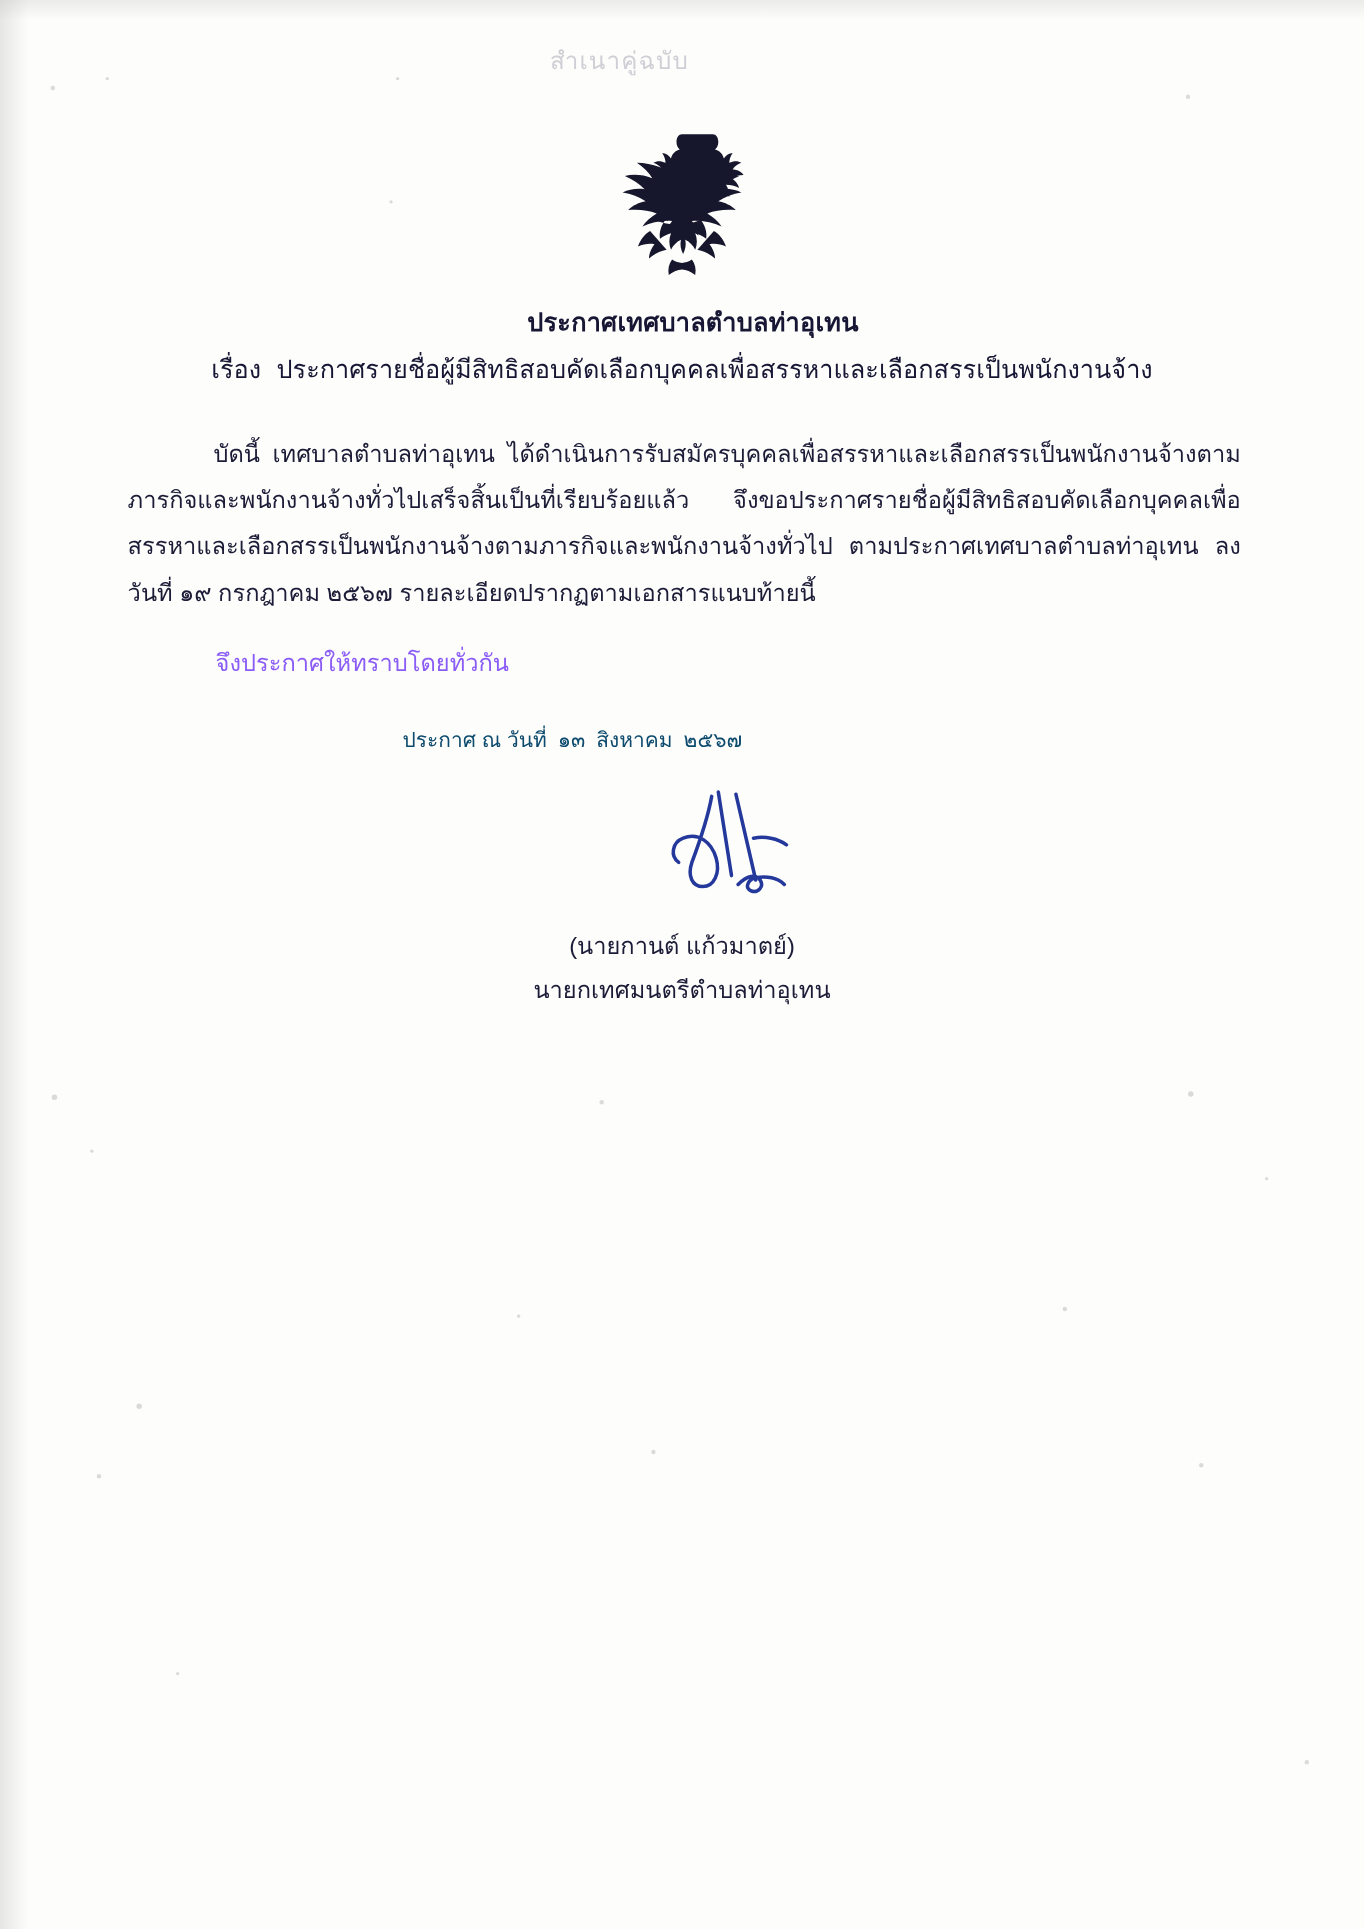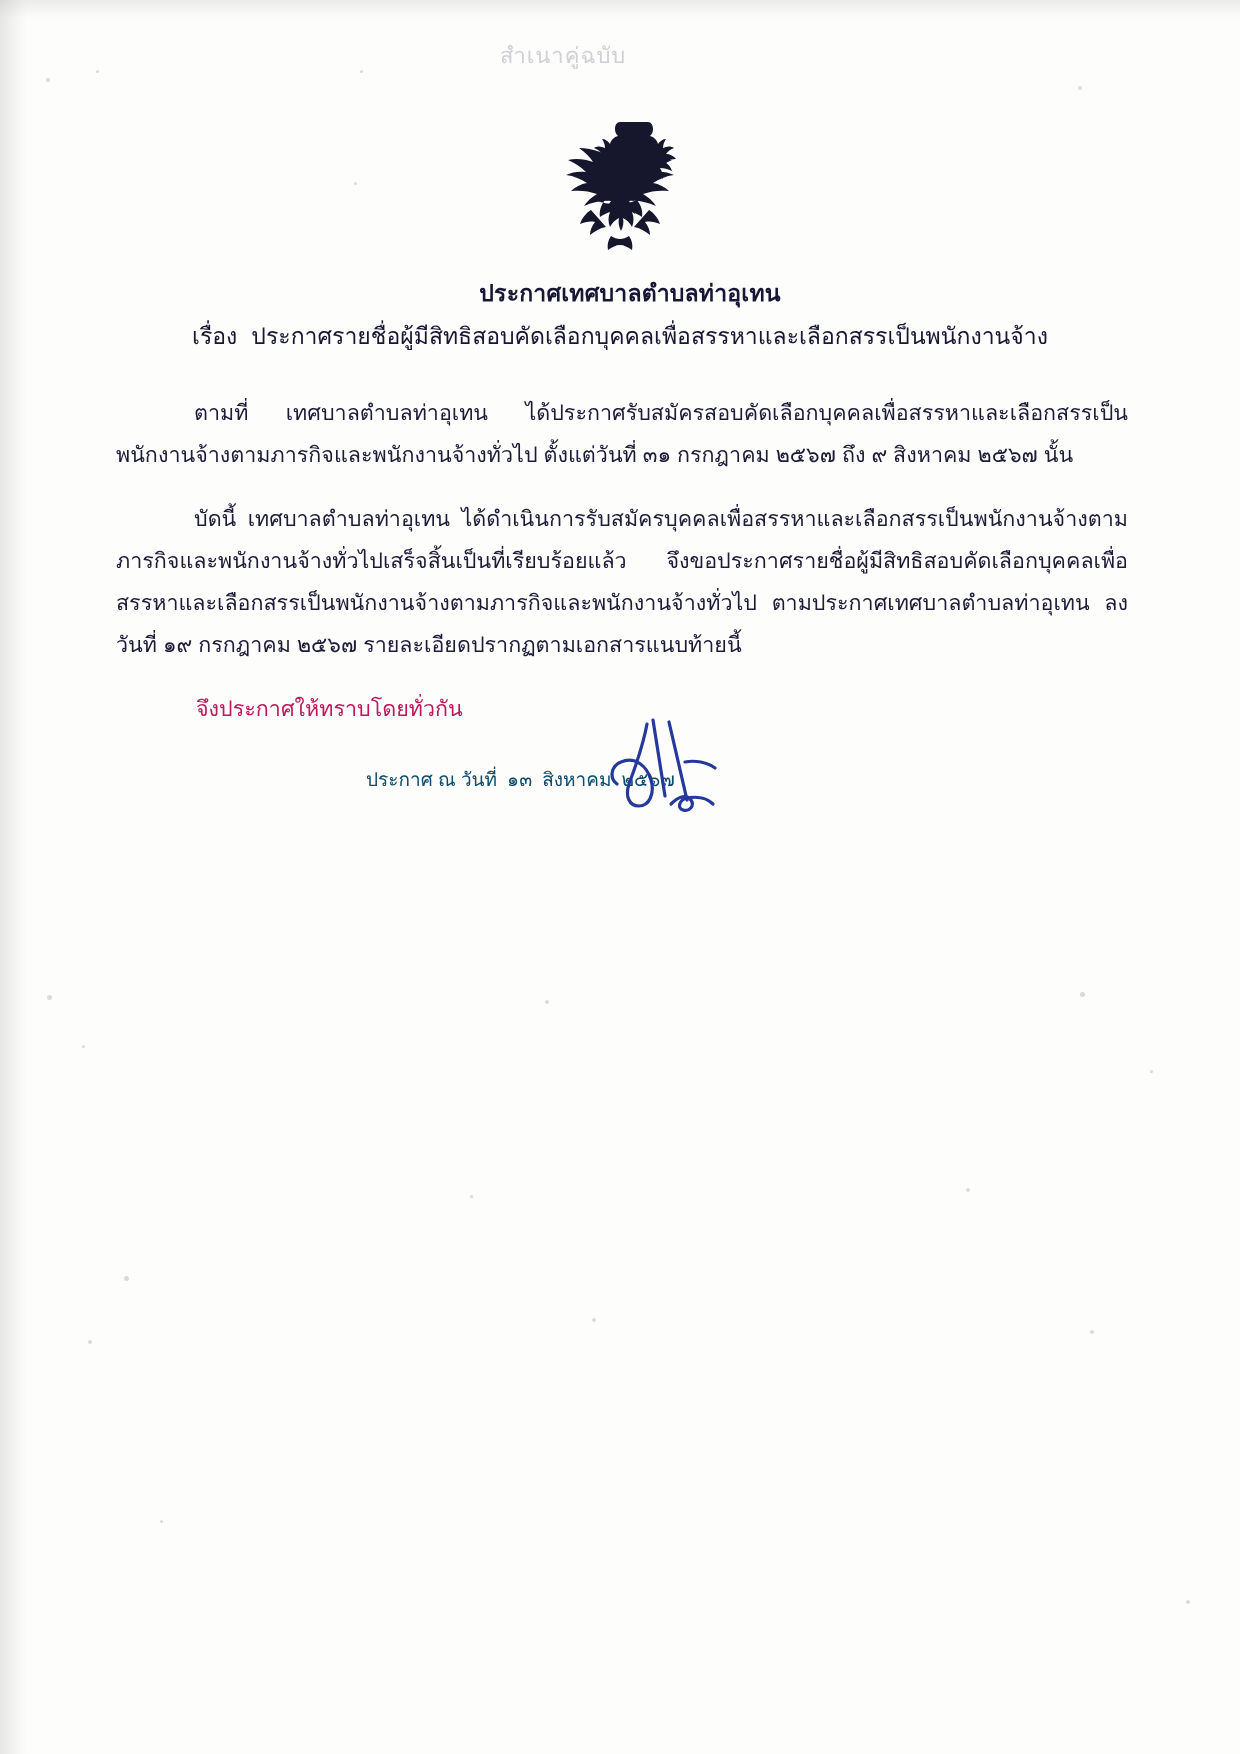--- a/index.html
+++ b/index.html
@@ -118,21 +118,21 @@
     text-indent: 0;
   }
   p.para .indent {
     display: inline-block;
     width: 78px;
   }
   p.closing {
     margin: 14px 0 0 0;
     font-size: 21.5px;
     line-height: 42px;
-    color: #be185d;
+    color: #8b5cf6;
   }
   p.closing .indent { display: inline-block; width: 80px; }
 
   .date-line {
     margin-top: 30px;
     padding-left: 250px;
     font-size: 19px;
     line-height: 40px;
     color: #0c4a6e;
     white-space: nowrap;
@@ -234,36 +234,39 @@
 
     <div class="title-block">
       <div class="doc-title">ประกาศเทศบาลตำบลท่าอุเทน</div>
       <div class="doc-subject">
         <span class="subject-label">เรื่อง</span><span>ประกาศรายชื่อผู้มีสิทธิสอบคัดเลือกบุคคลเพื่อสรรหาและเลือกสรรเป็นพนักงานจ้าง</span>
       </div>
       <div class="dot-divider">....................................................</div>
     </div>
 
     <div class="body-block">
-      <p class="para"><span class="indent"></span><span>ตามที่ เทศบาลตำบลท่าอุเทน  ได้ประกาศรับสมัครสอบคัดเลือกบุคคลเพื่อสรรหาและเลือกสรรเป็นพนักงานจ้างตามภารกิจและพนักงานจ้างทั่วไป ตั้งแต่วันที่ ๓๑ กรกฎาคม ๒๕๖๗ ถึง ๙ สิงหาคม ๒๕๖๗ นั้น</span></p>
       <p class="para"><span class="indent"></span><span>บัดนี้ เทศบาลตำบลท่าอุเทน ได้ดำเนินการรับสมัครบุคคลเพื่อสรรหาและเลือกสรรเป็นพนักงานจ้างตามภารกิจและพนักงานจ้างทั่วไปเสร็จสิ้นเป็นที่เรียบร้อยแล้ว จึงขอประกาศรายชื่อผู้มีสิทธิสอบคัดเลือกบุคคลเพื่อสรรหาและเลือกสรรเป็นพนักงานจ้างตามภารกิจและพนักงานจ้างทั่วไป ตามประกาศเทศบาลตำบลท่าอุเทน ลงวันที่  ๑๙  กรกฎาคม  ๒๕๖๗ รายละเอียดปรากฏตามเอกสารแนบท้ายนี้</span></p>
       <p class="closing"><span class="indent"></span><span>จึงประกาศให้ทราบโดยทั่วกัน</span></p>
 
       <div class="date-line">
         <span>ประกาศ  ณ  วันที่</span><span>๑๓</span><span>สิงหาคม</span><span>๒๕๖๗</span>
       </div>
     </div>
 
     <div class="signature">
       <svg viewBox="0 0 180 110" xmlns="http://www.w3.org/2000/svg" aria-label="signature">
         <g fill="none" stroke="#24399b" stroke-width="3.2" stroke-linecap="round" stroke-linejoin="round">
           <path d="M52 6 C48 28 40 50 34 66 C30 78 34 88 44 88 C54 88 60 76 56 62 C52 48 40 38 26 44 C16 48 14 60 22 66"></path>
           <path d="M58 2 C62 26 66 52 70 78"></path>
           <path d="M74 4 C80 30 86 56 92 82"></path>
           <path d="M90 44 C100 42 112 44 120 50"></path>
           <path d="M76 86 C84 78 92 76 96 82 C100 88 94 94 88 92 C82 90 84 82 92 80 C102 78 112 80 118 86"></path>
         </g>
       </svg>
     </div>
 
+    <div class="signer-block">
+      <div class="signer-name">(นายกานต์  แก้วมาตย์)</div>
+      <div class="signer-position">นายกเทศมนตรีตำบลท่าอุเทน</div>
+    </div>
 
   </div>
 </div>
 
 </body></html>

